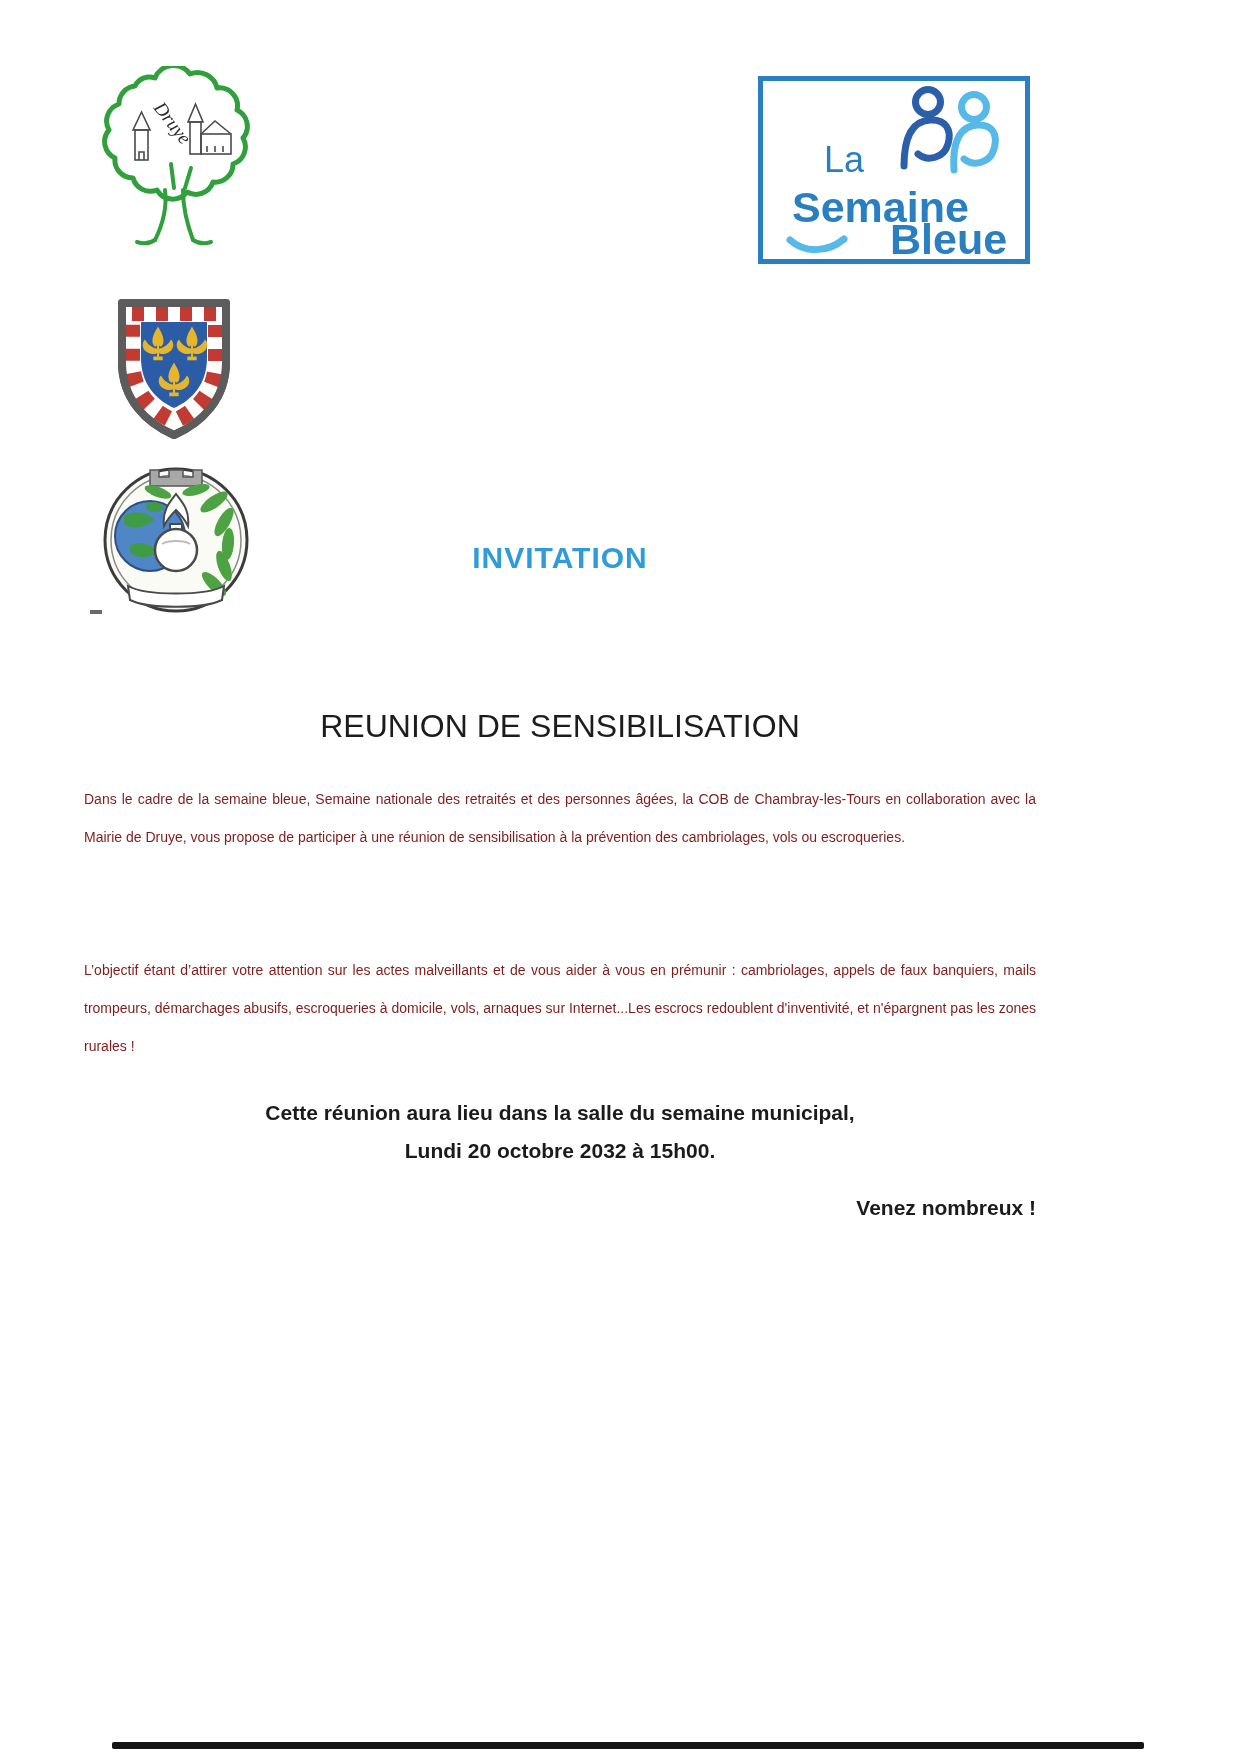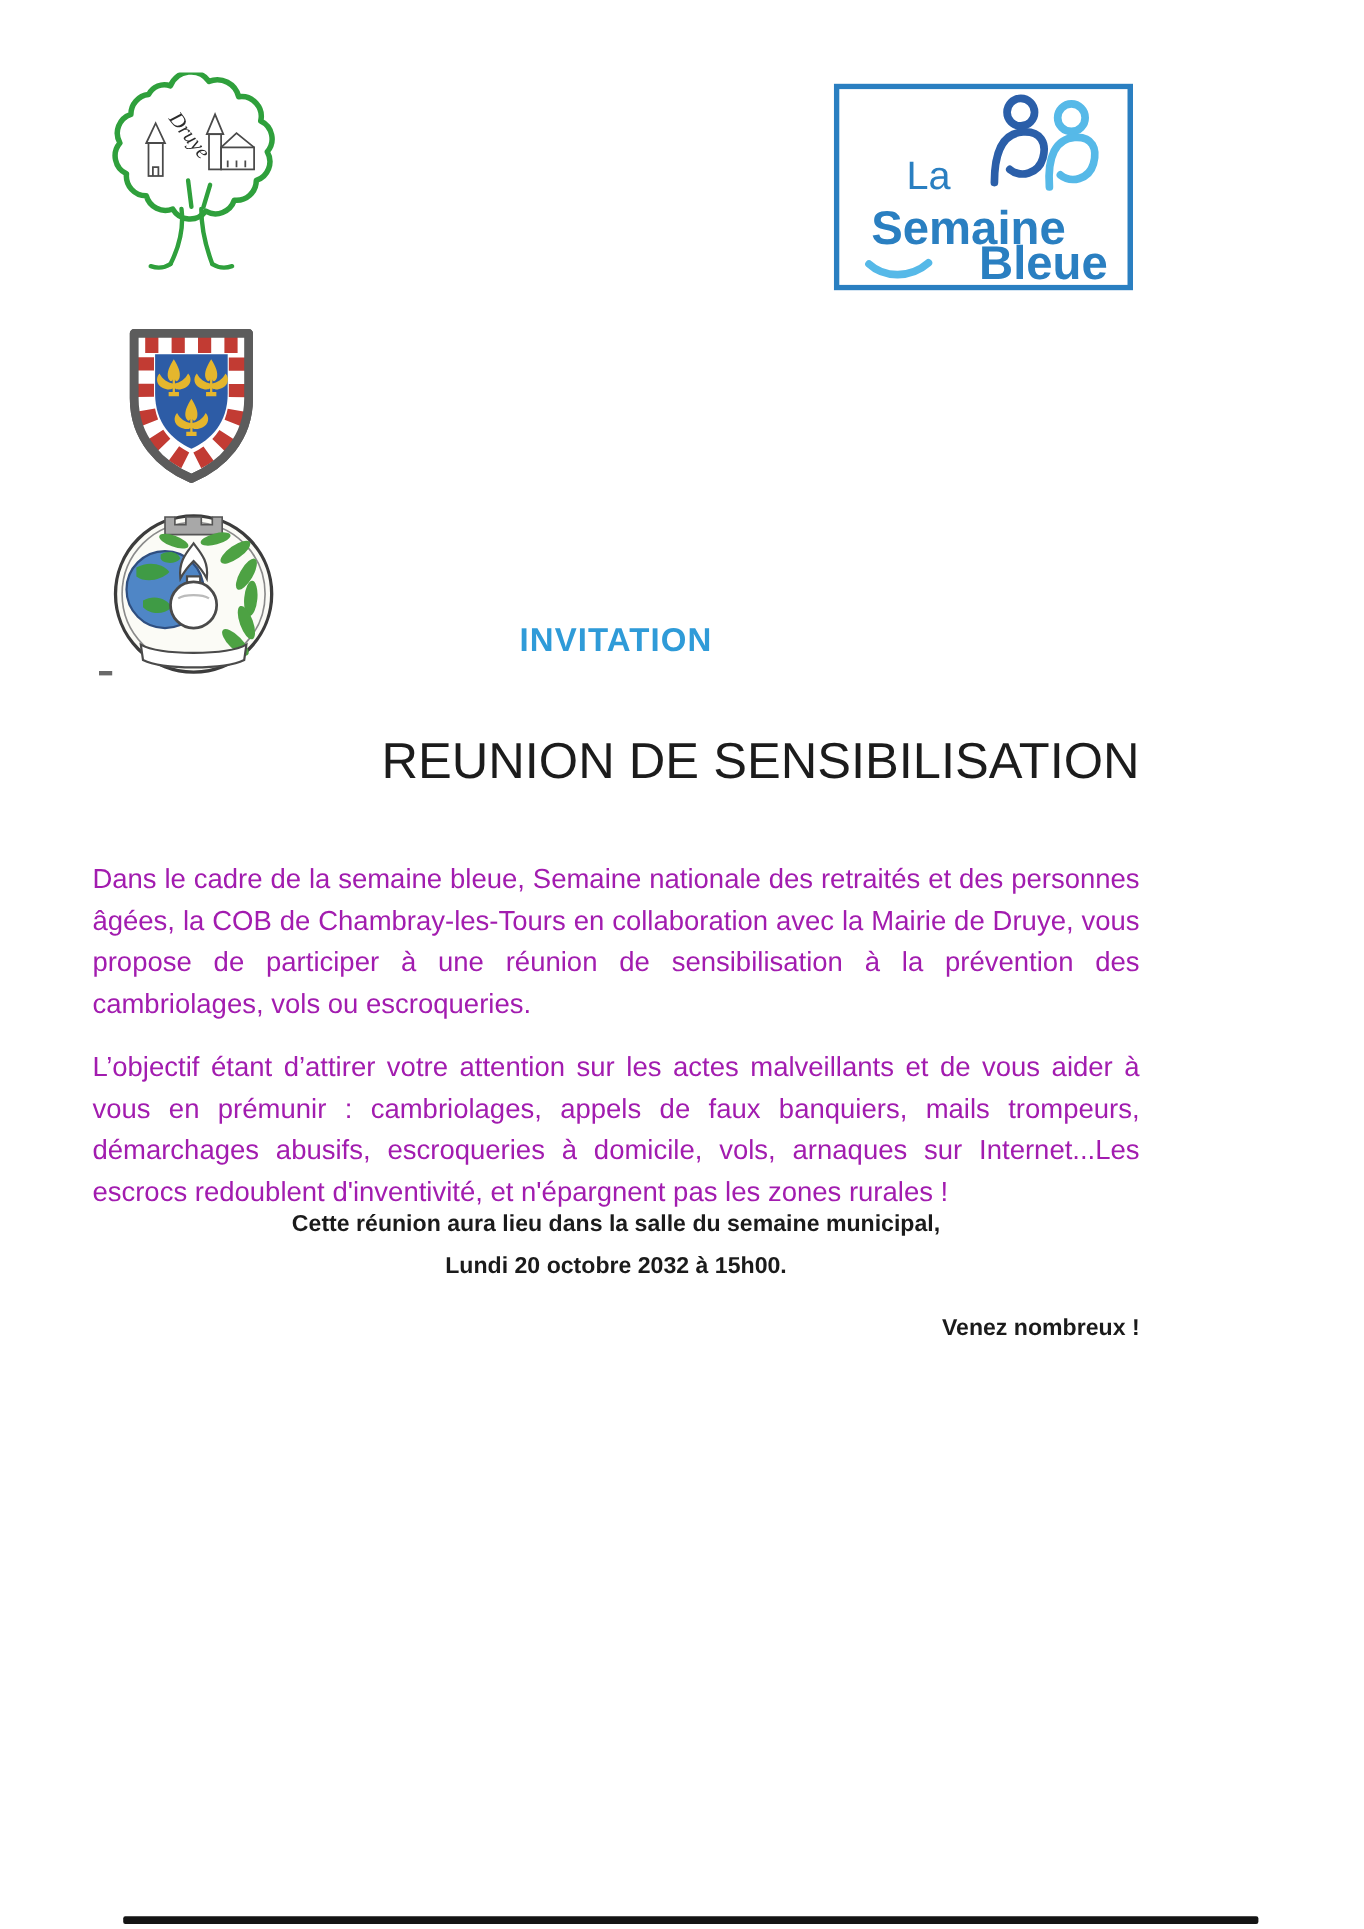--- a/index.html
+++ b/index.html
@@ -18,39 +18,39 @@
   
   .druye-logo       { position: absolute; left: 95px;  top: 66px;  width: 170px; height: 190px; }
   .semaine-bleue    { position: absolute; left: 726px; top: 76px;  width: 272px; height: 168px; padding-left: 32px; }
   .coat-of-arms     { position: absolute; left: 113px; top: 296px; width: 122px; height: 148px; }
   .gendarmerie      { position: absolute; left: 98px;  top: 452px; width: 156px; height: 164px; }
 
   
   .col { position: absolute; left: 84px; width: 952px; }
 
   .invitation {
-    top: 566px;
+    top: 541px;
     text-align: center;
     font-size: 30px;
     font-weight: 700;
     letter-spacing: 1px;
     color: #2f9bd8;
   }
   .doc-title {
-    top: 664px;
-    text-align: right;
-    font-size: 46px;
+    top: 708px;
+    text-align: center;
+    font-size: 32px;
     font-weight: 400;
     color: #1c1c1c;
   }
   .para {
-    font-size: 25px;
+    font-size: 14px;
     line-height: 38px;
     text-align: justify;
-    color: #a21caf;
+    color: #7f1d1d;
   }
   .para-1 { top: 780px; }
   .para-2 { top: 951px; }
 
   .venue {
     top: 1094px;
     text-align: center;
     font-weight: 700;
     font-size: 21px;
     line-height: 38px;

